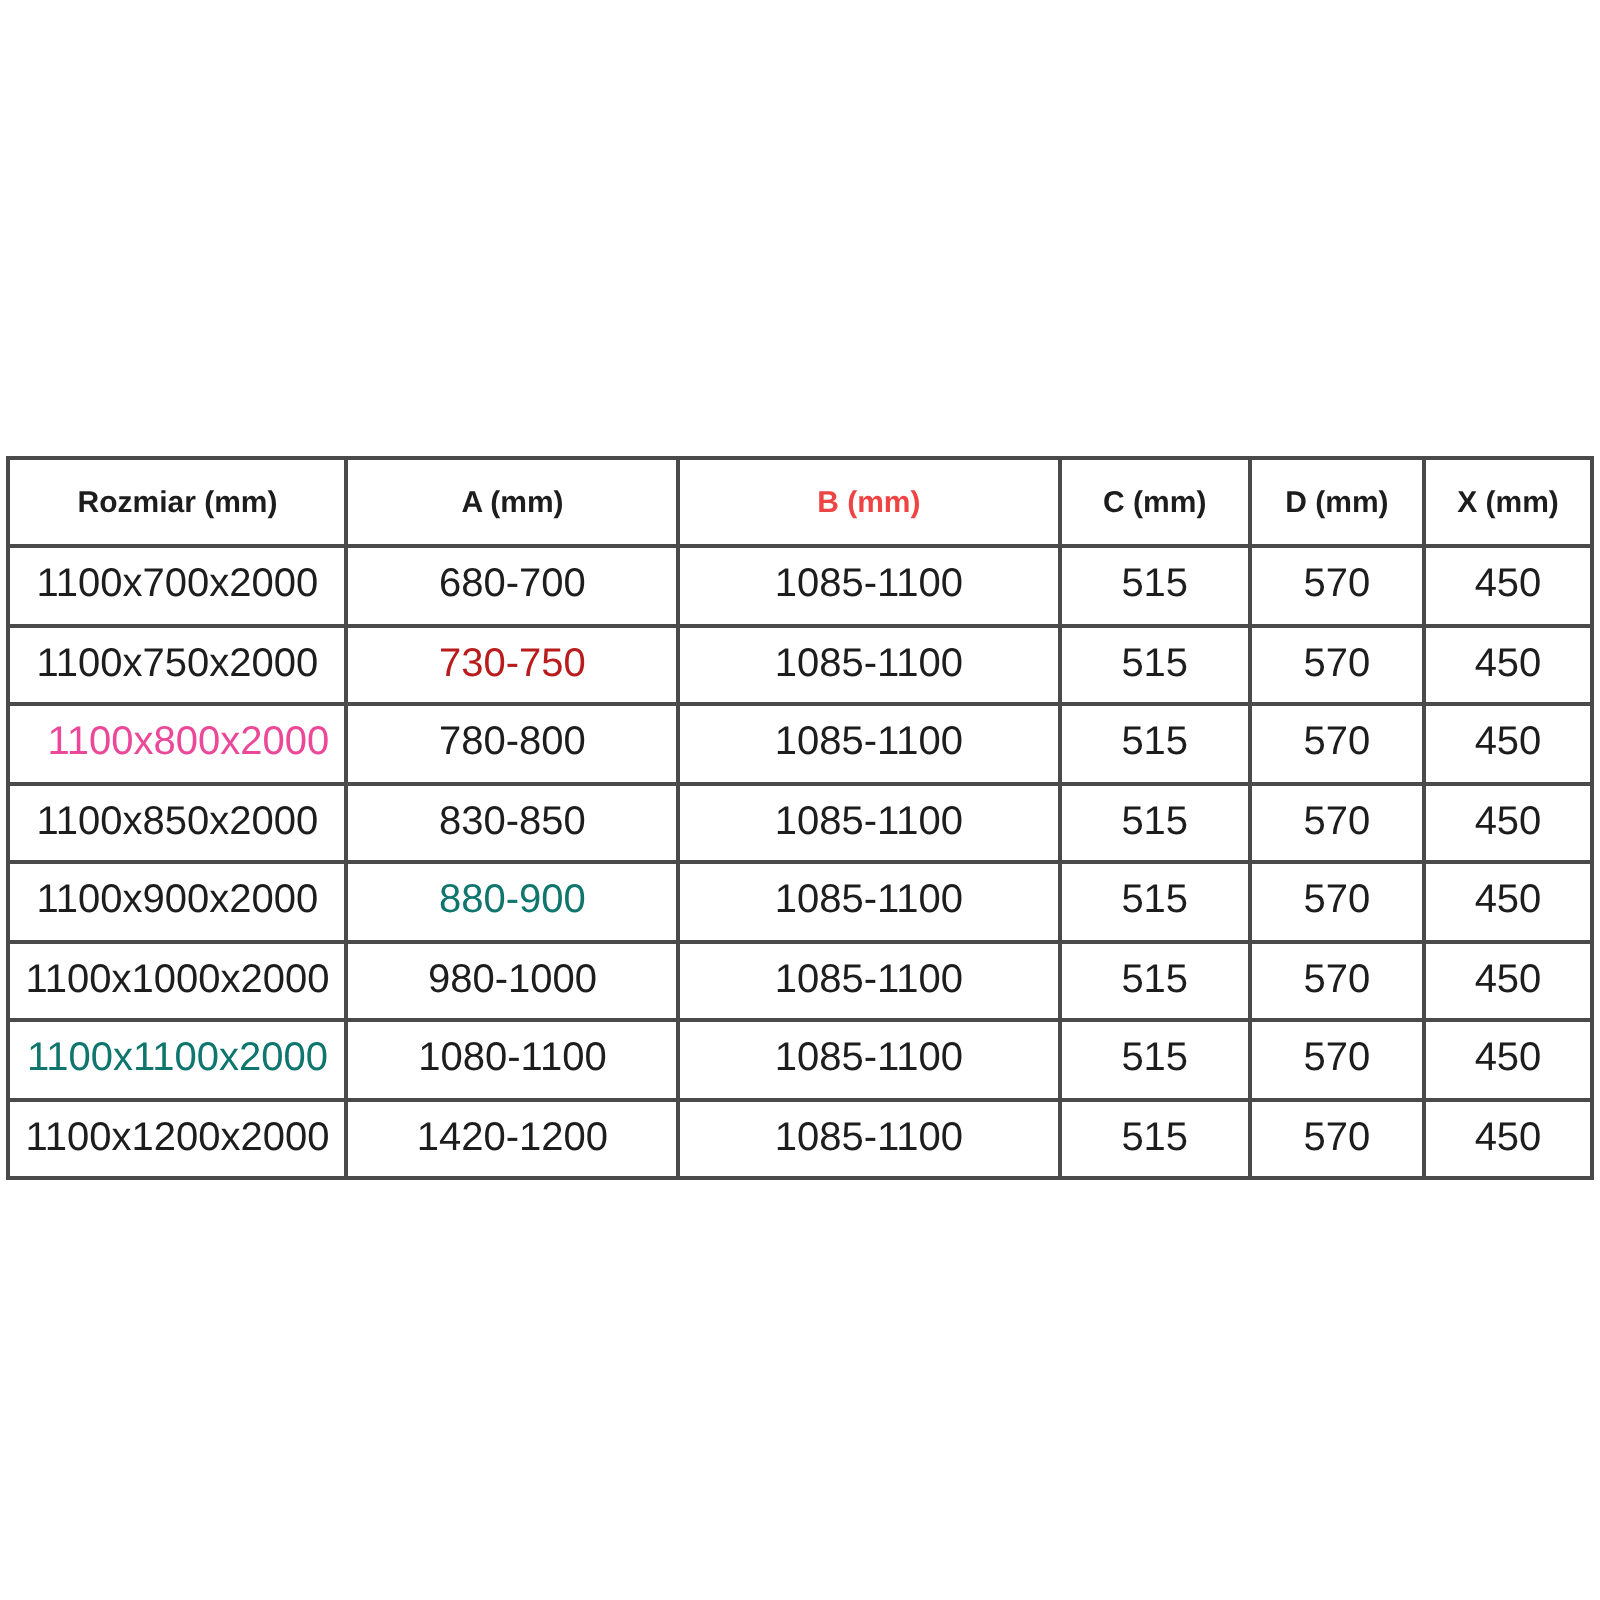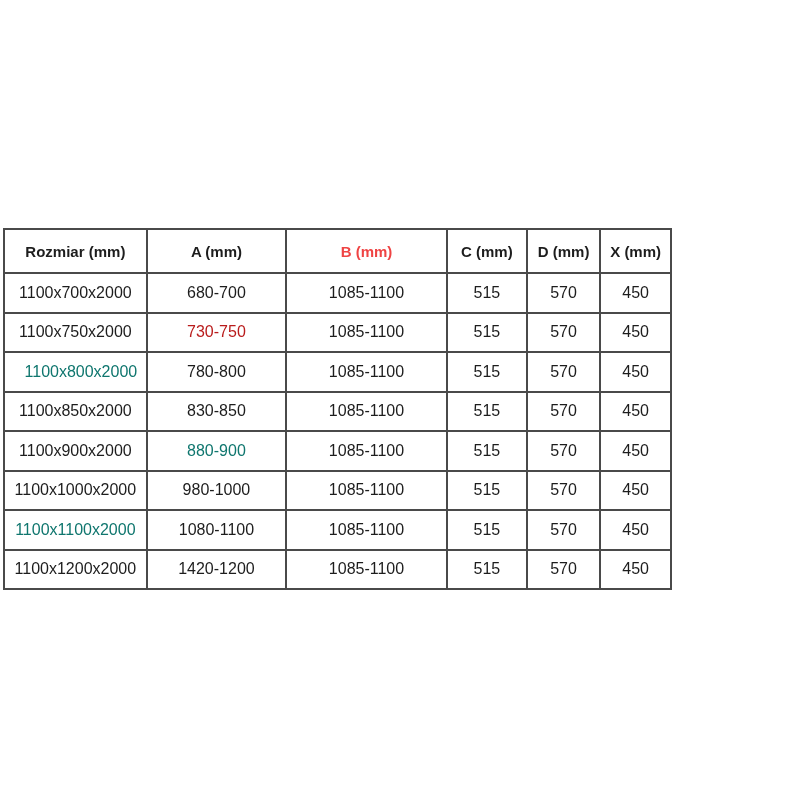--- a/index.html
+++ b/index.html
@@ -11,21 +11,21 @@
     width: 800px;
     height: 800px;
     position: relative;
     font-family: "Liberation Sans", sans-serif;
     overflow: hidden;
   }
   .table-wrap {
     position: absolute;
     left: 3px;
     top: 228px;
-    width: 669px;
+    width: 794px;
   }
   table.size-table {
     width: 100%;
     border-collapse: collapse;
     table-layout: fixed;
     background: #ffffff;
   }
   table.size-table th,
   table.size-table td {
     border: 2px solid #4a4a4a;
@@ -35,21 +35,21 @@
     overflow: hidden;
     white-space: nowrap;
   }
   table.size-table th {
     height: 40px;
     font-size: 15px;
     font-weight: bold;
   }
   table.size-table td {
     height: 35.5px;
-    font-size: 16px;
+    font-size: 20px;
     font-weight: normal;
   }
   col.c-rozmiar { width: 21.4%; }
   col.c-a       { width: 20.9%; }
   col.c-b       { width: 24.1%; }
   col.c-c       { width: 12.0%; }
   col.c-d       { width: 11.0%; }
   col.c-x       { width: 10.6%; }
 </style>
 </head>
@@ -86,21 +86,21 @@
         </tr>
         <tr>
           <td style="border-color: rgb(74, 74, 74); color: rgb(29, 29, 29);">1100x750x2000</td>
           <td style="border-color: rgb(74, 74, 74); color: #b91c1c;">730-750</td>
           <td style="border-color: rgb(74, 74, 74); color: rgb(29, 29, 29);">1085-1100</td>
           <td style="border-color: rgb(74, 74, 74); color: rgb(29, 29, 29);">515</td>
           <td style="border-color: rgb(74, 74, 74); color: rgb(29, 29, 29);">570</td>
           <td style="border-color: rgb(74, 74, 74); color: rgb(29, 29, 29);">450</td>
         </tr>
         <tr>
-          <td style="border-color: rgb(74, 74, 74); color: #0f766e; padding-left: 12px;">1100x800x2000</td>
+          <td style="border-color: rgb(74, 74, 74); color: #ec4899; padding-left: 12px;">1100x800x2000</td>
           <td style="border-color: rgb(74, 74, 74); color: rgb(29, 29, 29);">780-800</td>
           <td style="border-color: rgb(74, 74, 74); color: rgb(29, 29, 29);">1085-1100</td>
           <td style="border-color: rgb(74, 74, 74); color: rgb(29, 29, 29);">515</td>
           <td style="border-color: rgb(74, 74, 74); color: rgb(29, 29, 29);">570</td>
           <td style="border-color: rgb(74, 74, 74); color: rgb(29, 29, 29);">450</td>
         </tr>
         <tr>
           <td style="border-color: rgb(74, 74, 74); color: rgb(29, 29, 29);">1100x850x2000</td>
           <td style="border-color: rgb(74, 74, 74); color: rgb(29, 29, 29); border-radius: 18px;">830-850</td>
           <td style="border-color: rgb(74, 74, 74); color: rgb(29, 29, 29);">1085-1100</td>

